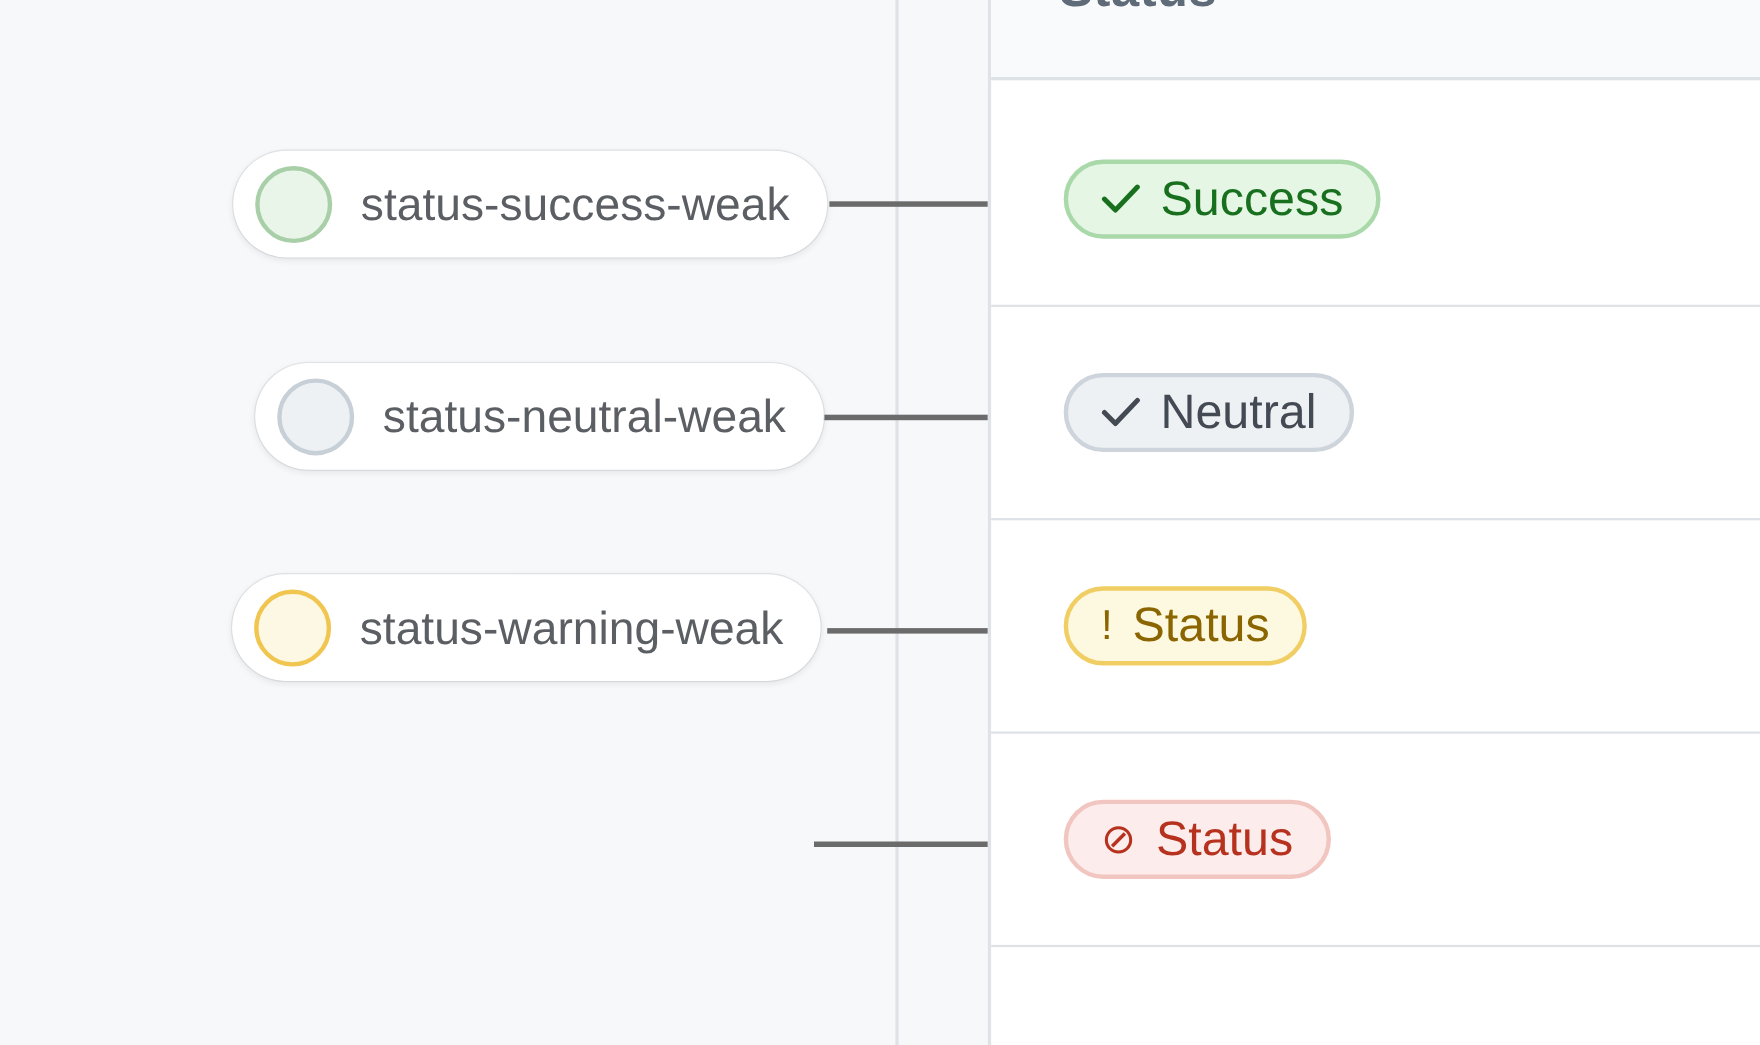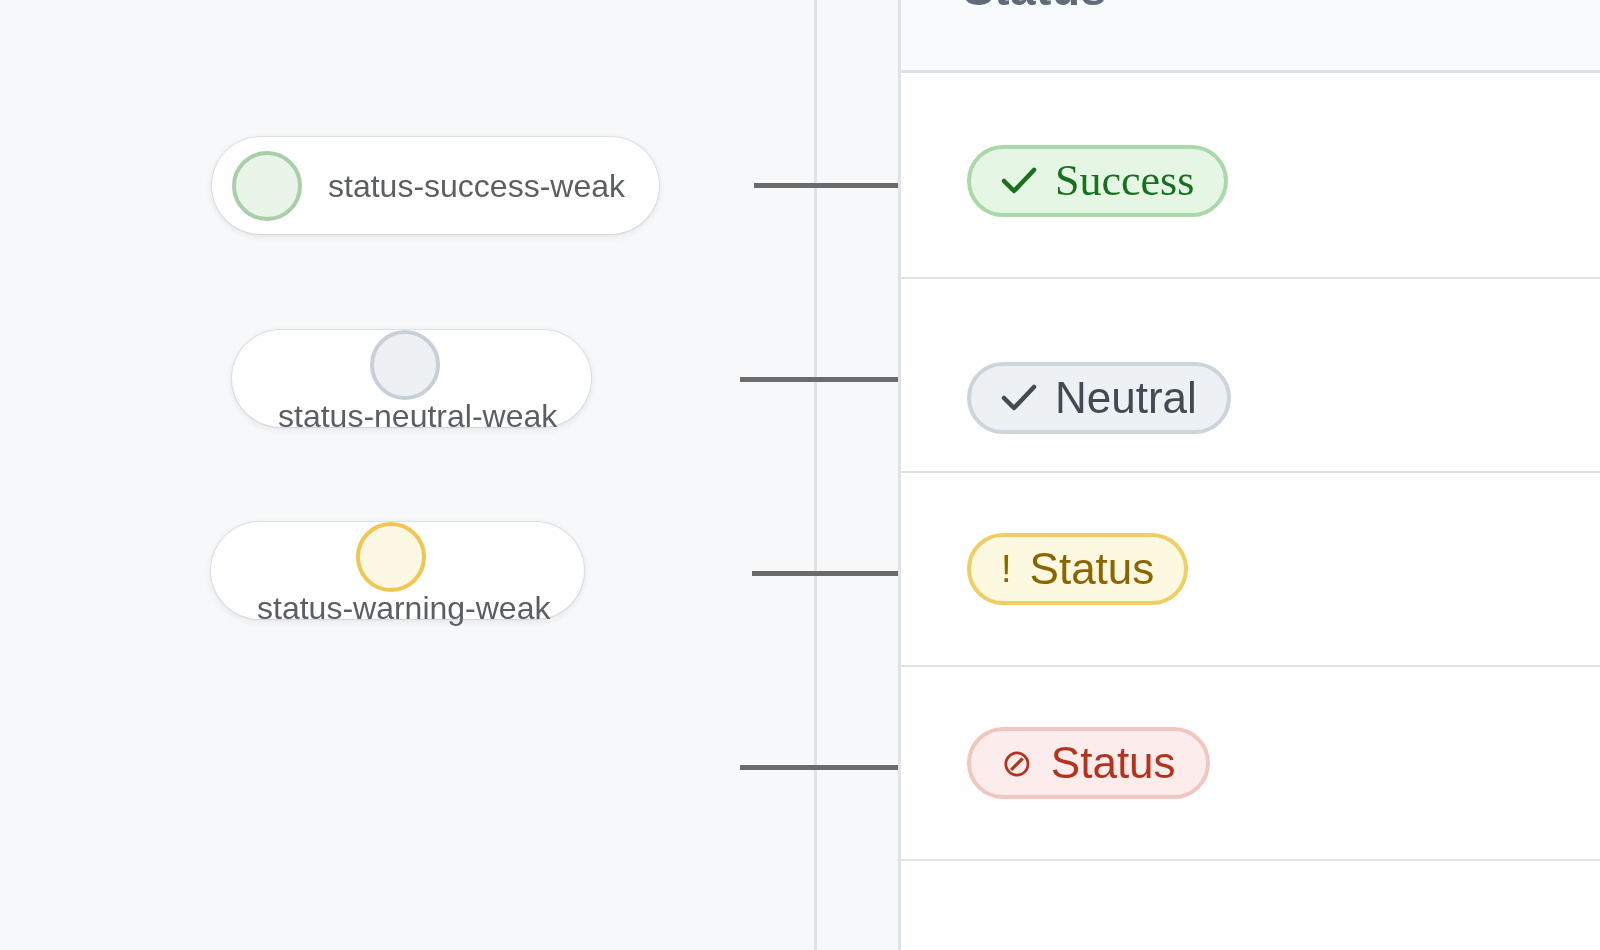--- a/index.html
+++ b/index.html
@@ -90,21 +90,20 @@
 
   .badge.success {
     background: #e5f6e5;
     border-color: #a9d8a9;
     color: #18701f;
   }
   .badge.neutral {
     background: #eef1f4;
     border-color: #cdd4db;
     color: #434a53;
-    margin-top: 23px;
   }
   .badge.warning {
     background: #fdf8e0;
     border-color: #f0ce63;
     color: #8a6500;
   }
   .badge.danger {
     background: #fceceb;
     border-color: #f2c6c0;
     color: #b6321e;
@@ -140,21 +139,21 @@
     width: 70px;
     height: 70px;
     border-radius: 50%;
     border-width: 4px;
     border-style: solid;
     flex: 0 0 auto;
   }
 
   .chip-label {
     margin-left: 26px;
-    font-size: 32px;
+    font-size: 42px;
     color: #5b5f63;
     line-height: 1;
     white-space: nowrap;
   }
 
   .swatch.success-weak { background: #e9f5e9; border-color: #a8cfa8; }
   .swatch.neutral-weak { background: #eef1f4; border-color: #c7cfd7; }
   .swatch.warning-weak { background: #fdf8e3; border-color: #f0c651; }
   .swatch.danger-weak  { background: #fcecea; border-color: #eda79b; }
 
@@ -175,46 +174,46 @@
   <div class="connector" style="left:754px; top:183px; width:184px;"></div>
   <div class="connector" style="left:740px; top:377px; width:198px;"></div>
   <div class="connector" style="left:752px; top:571px; width:186px;"></div>
   <div class="connector" style="left:740px; top:765px; width:198px;"></div>
 
   <div class="chip" style="left:212px; top:137px;">
     <span class="swatch success-weak"></span>
     <span class="chip-label">status-success-weak</span>
   </div>
 
-  <div class="chip" style="left:232px; top:330px;flex-direction:column;">
+  <div class="chip" style="left:232px; top:330px;">
     <span class="swatch neutral-weak"></span>
     <span class="chip-label">status-neutral-weak</span>
   </div>
 
-  <div class="chip" style="left:211px; top:522px;flex-direction:column;">
+  <div class="chip" style="left:211px; top:522px;">
     <span class="swatch warning-weak"></span>
     <span class="chip-label">status-warning-weak</span>
   </div>
 
 
   <div id="table-panel">
 
     <div id="table-header">
       <div id="header-cell">
         <span id="header-title">Status</span>
 
       </div>
     </div>
 
     <div class="row-sep" style="top:277px;"></div>
     <div class="row-sep" style="top:471px;"></div>
     <div class="row-sep" style="top:665px;"></div>
     <div class="row-sep" style="top:859px;"></div>
 
-    <div class="badge success" style="left:66px; top:145px;font-family:Liberation Serif, serif;">
+    <div class="badge success" style="left:66px; top:145px;">
       <span class="badge-glyph">
         <svg class="check-svg" width="36" height="30" viewBox="0 0 36 30" aria-hidden="true">
           <path d="M3 15 L13 25 L33 4" fill="none" stroke="#18701f" stroke-width="4.5" stroke-linecap="round" stroke-linejoin="round"></path>
         </svg>
       </span>
       <span class="badge-label">Success</span>
     </div>
 
     <div class="badge neutral" style="left:66px; top:339px;">
       <span class="badge-glyph">

